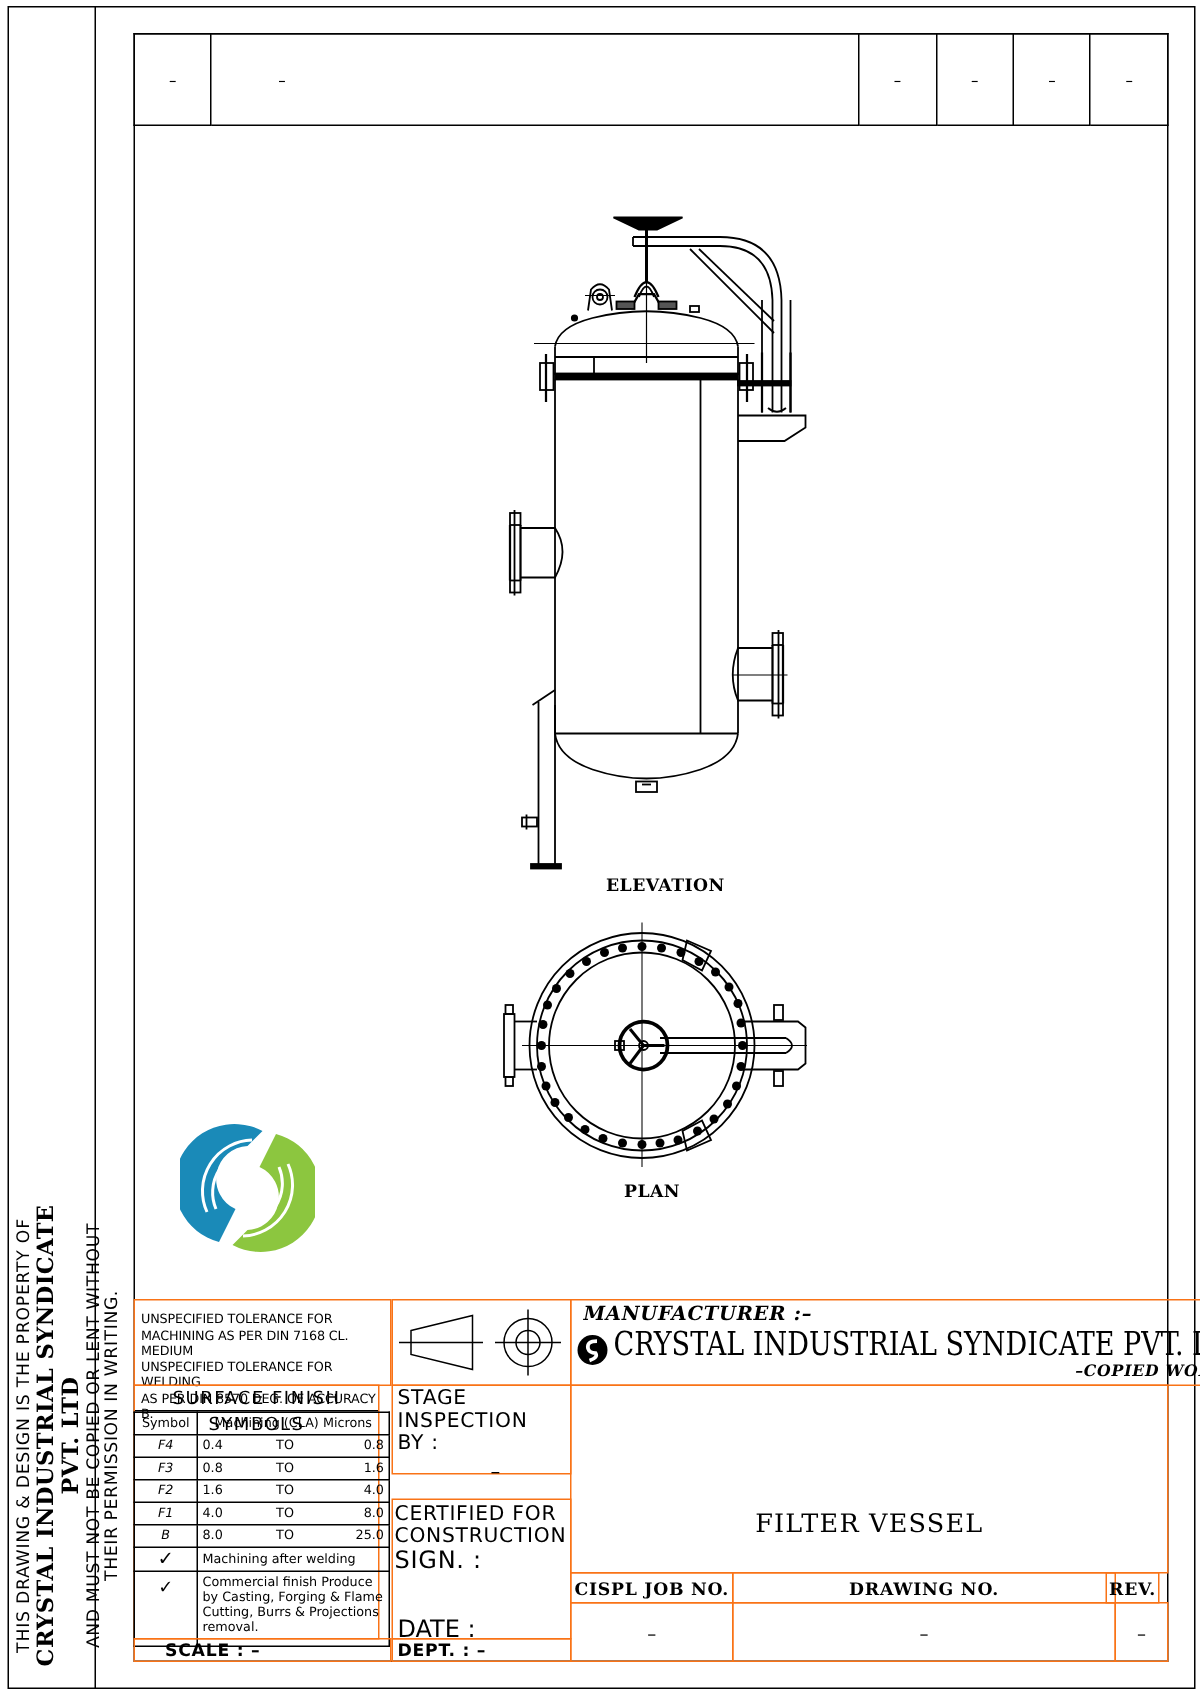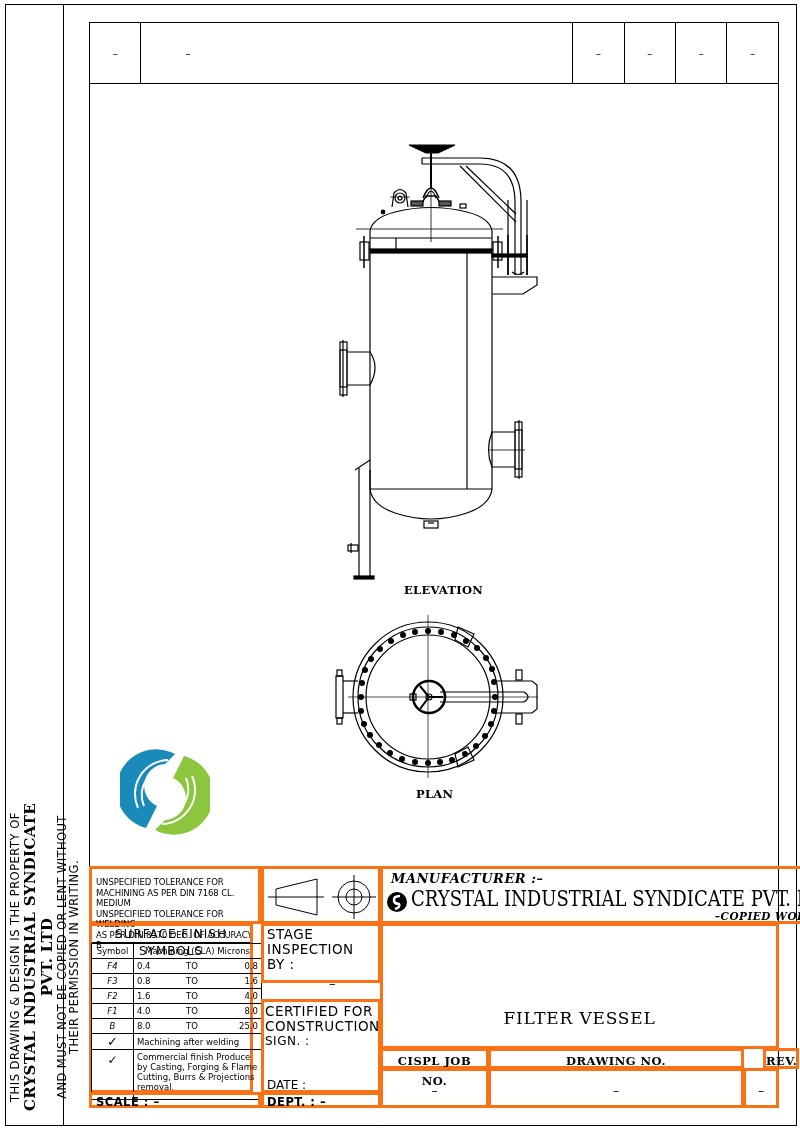--- a/index.html
+++ b/index.html
@@ -20,21 +20,21 @@
   
   .side-text { left: 8px; top: 1122px; width: 330px; height: 60px; transform: rotate(-90deg); transform-origin: 0 0; text-align: center; }
   .side-text .l1 { font-size: 11.5px; letter-spacing: 0.5px; line-height: 14px; }
   .side-text .l2 { font-family: "DejaVu Serif", serif; font-weight: bold; font-size: 15px; line-height: 17px; letter-spacing: 0.3px; }
   .side-text .l3 { font-size: 11.5px; line-height: 12px; letter-spacing: 0.4px; }
 
   
   .view-label { font-family: "DejaVu Serif", serif; font-weight: bold; font-size: 11.5px; letter-spacing: 0.3px; }
 
   
-  .tb { border: 3px solid #f97316; }
+  .tb { border: 1px solid #f97316; }
   .tb-text { font-size: 8.5px; line-height: 10.5px; letter-spacing: -0.1px; padding: 8px 0 0 4px; }
   .sf-title { font-size: 12px; letter-spacing: 1px; text-align: center; }
   .sf-table { border-collapse: collapse; font-size: 8.5px; }
   .sf-table td { border: 1px solid #000; padding: 0 3px; height: 15px; vertical-align: middle; }
   .stage { font-size: 13.5px; line-height: 15px; letter-spacing: 0.5px; }
   .manufacturer { font-family: "DejaVu Serif", serif; font-style: italic; font-weight: bold; font-size: 13px; letter-spacing: 0.5px; }
   .company-name { font-family: "DejaVu Serif", serif; font-size: 22px; letter-spacing: 0px; transform: scaleX(0.82); transform-origin: 0 0; white-space: nowrap; }
   .works { font-family: "DejaVu Serif", serif; font-style: italic; font-weight: bold; font-size: 10.5px; letter-spacing: 0.5px; }
   .title-main { font-family: "DejaVu Serif", serif; font-size: 17px; letter-spacing: 0.8px; text-align: center; }
   .cell-hdr { font-family: "DejaVu Serif", serif; font-weight: bold; font-size: 11.5px; letter-spacing: 0.5px; text-align: center; }
@@ -296,54 +296,54 @@
       <td colspan="3">Machining after welding</td>
     </tr>
     <tr>
       <td style="text-align:center;vertical-align:top;font-size:12px;padding-top:3px;height:50px">✓</td>
       <td colspan="3" style="vertical-align:top;line-height:10px;padding-top:2px">Commercial finish Produce by Casting, Forging &amp; Flame Cutting, Burrs &amp; Projections removal.</td>
     </tr>
   </tbody>
     </table>
 </div>
 
-<div class="abs tb" style="left:89px;top:1092px;width:172px;height:16px;font-size:11.5px;font-weight:bold;line-height:14px;padding-left:4px;letter-spacing:0.5px">SCALE : –</div>
+<div class="abs tb" style="left:89px;top:1092px;width:172px;height:16px;font-size:11.5px;font-weight:bold;line-height:14px;padding-left:20px;letter-spacing:0.5px">SCALE : –</div>
 
 <div class="abs tb" style="left:261px;top:923px;width:120px;height:60px">
   <div class="stage" style="padding:1px 0 0 3px">
     <div>STAGE</div>
     <div>INSPECTION</div>
     <div>BY :</div>
   </div>
   <div class="abs" style="left:65px;top:50px;font-size:13px">–</div>
 </div>
 
 <div class="abs tb" style="left:261px;top:999px;width:120px;height:94px">
   <div class="stage" style="padding:2px 0 0 1px">
     <div>CERTIFIED FOR</div>
     <div>CONSTRUCTION</div>
-    <div style="font-size:12px">SIGN. :</div>
+    <div style="font-size:16px">SIGN. :</div>
   </div>
-  <div class="abs" style="left:3px;top:76px;font-size:12px">DATE :</div>
+  <div class="abs" style="left:3px;top:76px;font-size:16px">DATE :</div>
 </div>
 
 <div class="abs tb" style="left:261px;top:1092px;width:120px;height:16px;font-size:11.5px;font-weight:bold;line-height:14px;padding-left:3px;letter-spacing:0.5px">DEPT. : –</div>
 
 <div class="abs tb" style="left:380px;top:866px;width:453px;height:58px">
   <div class="abs manufacturer" style="left:8px;top:2px">MANUFACTURER :–</div>
   <svg class="abs" style="left:3px;top:22px" width="22" height="22">
     <circle cx="11" cy="11" r="10" fill="#000"></circle>
     <path d="M14,5 Q7,5 8,10 Q9,13 13,13 Q15,16 9,18" stroke="#fff" stroke-width="2.5" fill="none"></path>
   </svg>
   <div class="abs company-name" style="left:28px;top:17px">CRYSTAL INDUSTRIAL SYNDICATE PVT. LTD</div>
   <div class="abs works" style="right:6px;top:41px">–COPIED WORKS</div>
 </div>
 
 <div class="abs tb" style="left:380px;top:923px;width:399px;height:126px">
   <div class="title-main" style="margin-top:82px">FILTER VESSEL</div>
 </div>
 
 <div class="abs tb cell-hdr" style="left:380px;top:1048px;width:109px;height:21px;line-height:20px">CISPL JOB NO.</div>
 <div class="abs tb cell-hdr" style="left:488px;top:1048px;width:256px;height:21px;line-height:20px">DRAWING NO.</div>
-<div class="abs tb cell-hdr" style="left:763px;top:1048px;width:36px;height:21px;line-height:20px">REV.</div>
+<div class="abs tb cell-hdr" style="left:737px;top:1048px;width:36px;height:21px;line-height:20px">REV.</div>
 <div class="abs tb cell-val" style="left:380px;top:1068px;width:109px;height:40px;line-height:40px">–</div>
 <div class="abs tb cell-val" style="left:488px;top:1068px;width:256px;height:40px;line-height:40px">–</div>
 <div class="abs tb cell-val" style="left:743px;top:1068px;width:36px;height:40px;line-height:40px">–</div>
 
 </body></html>

